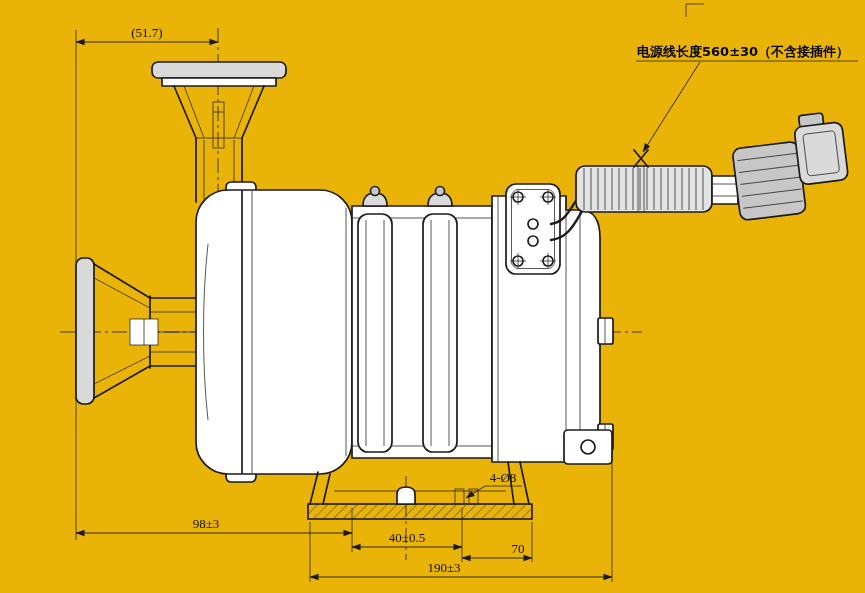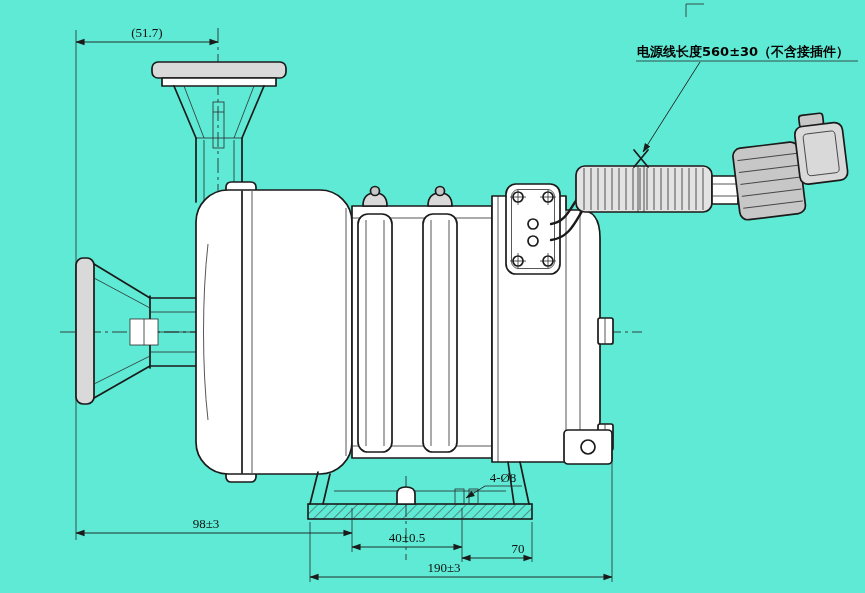--- a/index.html
+++ b/index.html
@@ -1,16 +1,16 @@
 <!DOCTYPE html>
 <html><head>
 <meta charset="utf-8">
 <style>
   html,body{margin:0;padding:0;background:#ffffff;}
-  .canvas{position:relative;width:865px;height:593px;background:#5eead4;overflow:hidden;
+  .canvas{position:relative;width:865px;height:593px;background:#eab308;overflow:hidden;
           font-family:"Liberation Sans",sans-serif;}
   svg{display:block;}
   .s  {fill:none;stroke:#1b1b1b;stroke-width:1.7;stroke-linecap:round;stroke-linejoin:round;}
   .t  {fill:none;stroke:#2c2c2c;stroke-width:0.8;}
   .cl {fill:none;stroke:#2c2c2c;stroke-width:0.9;stroke-dasharray:15 4 3 4;}
   .dm {fill:none;stroke:#1b1b1b;stroke-width:0.9;}
   .wire{fill:none;stroke:#1b1b1b;stroke-width:2.4;stroke-linecap:round;}
   .fw {fill:#ffffff;}
   .g1 {fill:#d9d9d9;}
   .g2 {fill:#c7c7c7;}

